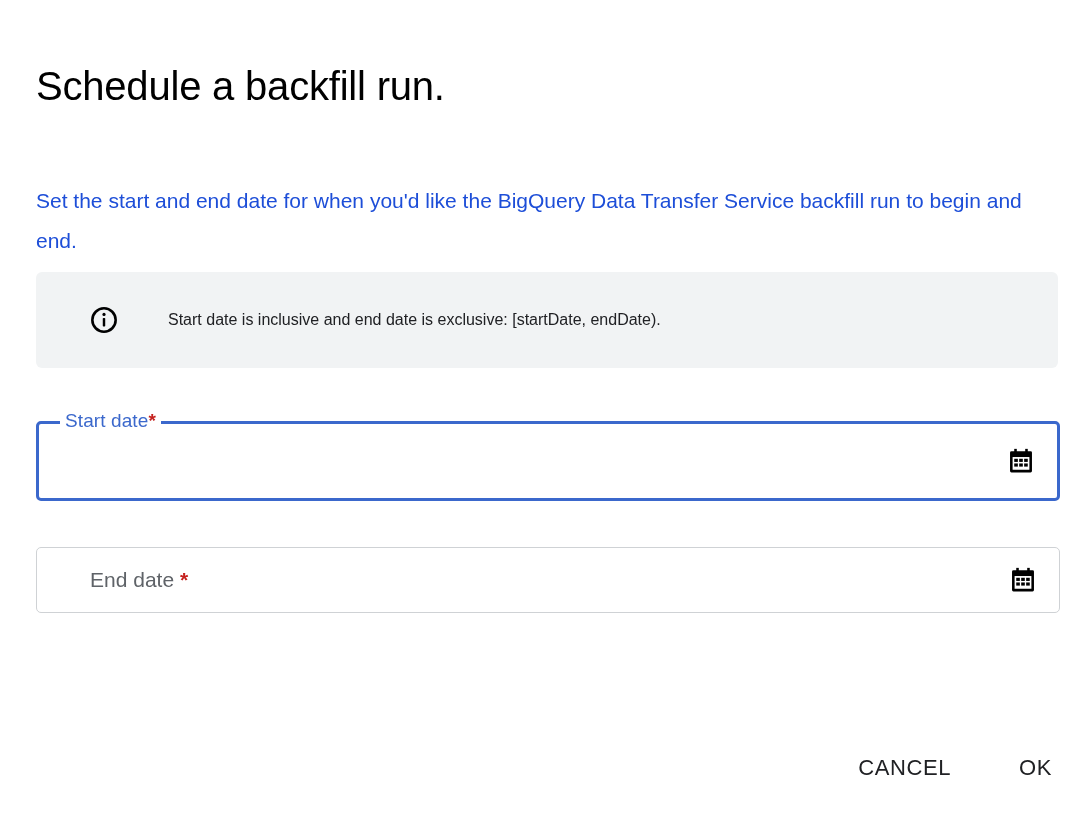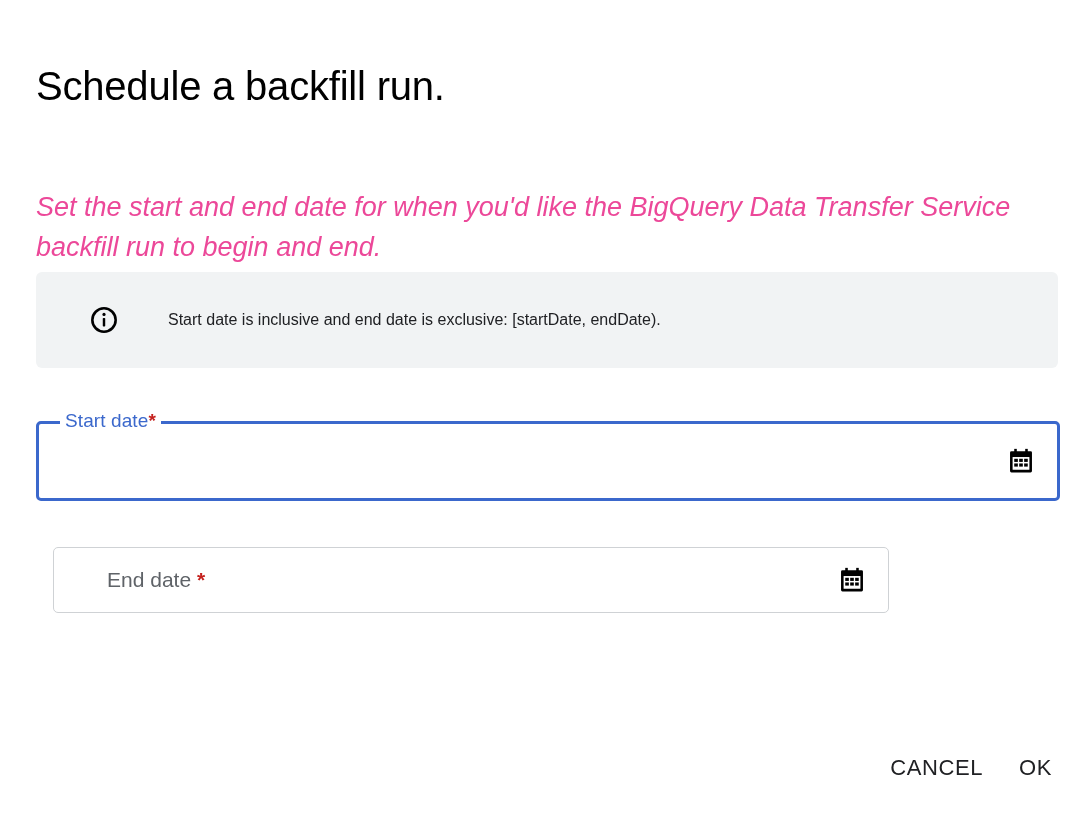--- a/index.html
+++ b/index.html
@@ -38,26 +38,25 @@
     color: #000000;
     white-space: nowrap;
   }
 
   
   .dialog-body {
     position: absolute;
     left: 36px;
     top: 160px;
     width: 1018px;
-    font-size: 27px;
+    font-size: 21px;
     line-height: 40px;
     font-weight: 400;
-    color: #ec4899;
+    color: #1d4ed8;
     letter-spacing: 0px;
-    font-style: italic;
   }
 
   
   .info-banner {
     position: absolute;
     left: 36px;
     top: 272px;
     width: 1022px;
     height: 96px;
     box-sizing: border-box;
@@ -125,23 +124,23 @@
     font-family: "Liberation Sans", sans-serif;
     font-size: 21px;
     color: #202124;
     padding: 0 0 0 21px;
     height: 100%;
     min-width: 0;
   }
 
   
   .field-resting {
-    left: 53px;
+    left: 36px;
     top: 547px;
-    width: 836px;
+    width: 1024px;
     height: 66px;
     border: 1px solid #cfd2d5;
     border-radius: 5px;
     padding-left: 18px;
   }
   .placeholder-label {
     position: absolute;
     left: 53px;
     font-size: 21px;
     line-height: 26px;
@@ -172,21 +171,21 @@
   }
   .calendar-btn svg { display: block; }
 
   
   .actions {
     position: absolute;
     right: 30px;
     top: 748px;
     display: flex;
     align-items: center;
-    gap: 24px;
+    gap: 56px;
   }
   .text-button {
     background: transparent;
     border: none;
     font-family: "Liberation Sans", sans-serif;
     font-size: 22px;
     line-height: 28px;
     font-weight: 500;
     letter-spacing: 0.6px;
     color: #202124;

